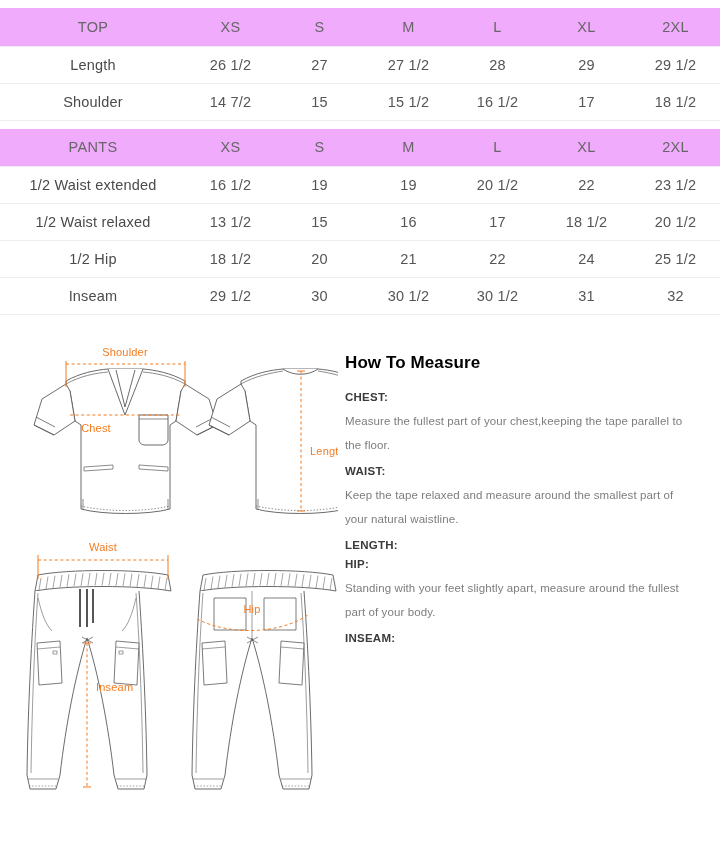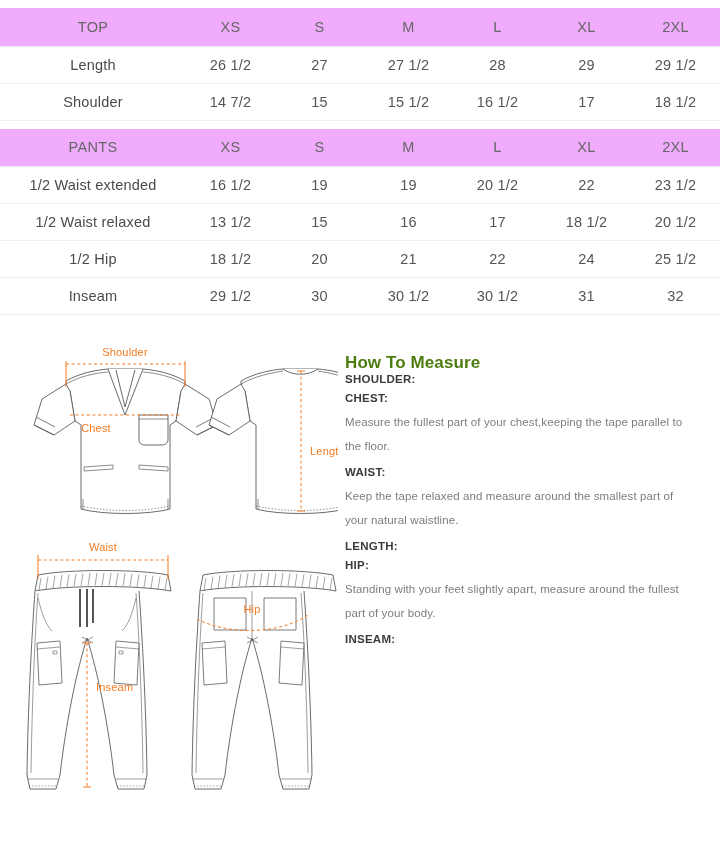--- a/index.html
+++ b/index.html
@@ -83,22 +83,23 @@
   }
 
   .howto {
     width: 380px;
     padding: 14px 26px 0 5px;
   }
 
   .howto h2 {
     font-size: 17px;
     font-weight: 700;
-    color: #4d7c0f;
+    color: #000000;
     letter-spacing: 0.1px;
+    margin-bottom: 18px;
   }
 
   .howto dl { margin: 0; }
 
   .howto dt {
     font-size: 11.5px;
     font-weight: 700;
     color: #3a3a3a;
     letter-spacing: 0.25px;
     margin-bottom: 7px;
@@ -436,21 +437,20 @@
         </g>
         <text class="dim-label" x="95" y="8" text-anchor="middle">Waist</text>
         <text class="dim-label" x="88" y="148">Inseam</text>
         <text class="dim-label" x="244" y="70" text-anchor="middle">Hip</text>
       </svg>
     </div>
 
     <div class="howto">
       <h2>How To Measure</h2>
       <dl>
-        <dt>SHOULDER:</dt>
 
         <dt>CHEST:</dt>
         <dd>Measure the fullest part of your chest,keeping the tape parallel to the floor.</dd>
 
         <dt>WAIST:</dt>
         <dd>Keep the tape relaxed and measure around the smallest part of your natural waistline.</dd>
 
         <dt>LENGTH:</dt>
 
         <dt>HIP:</dt>

